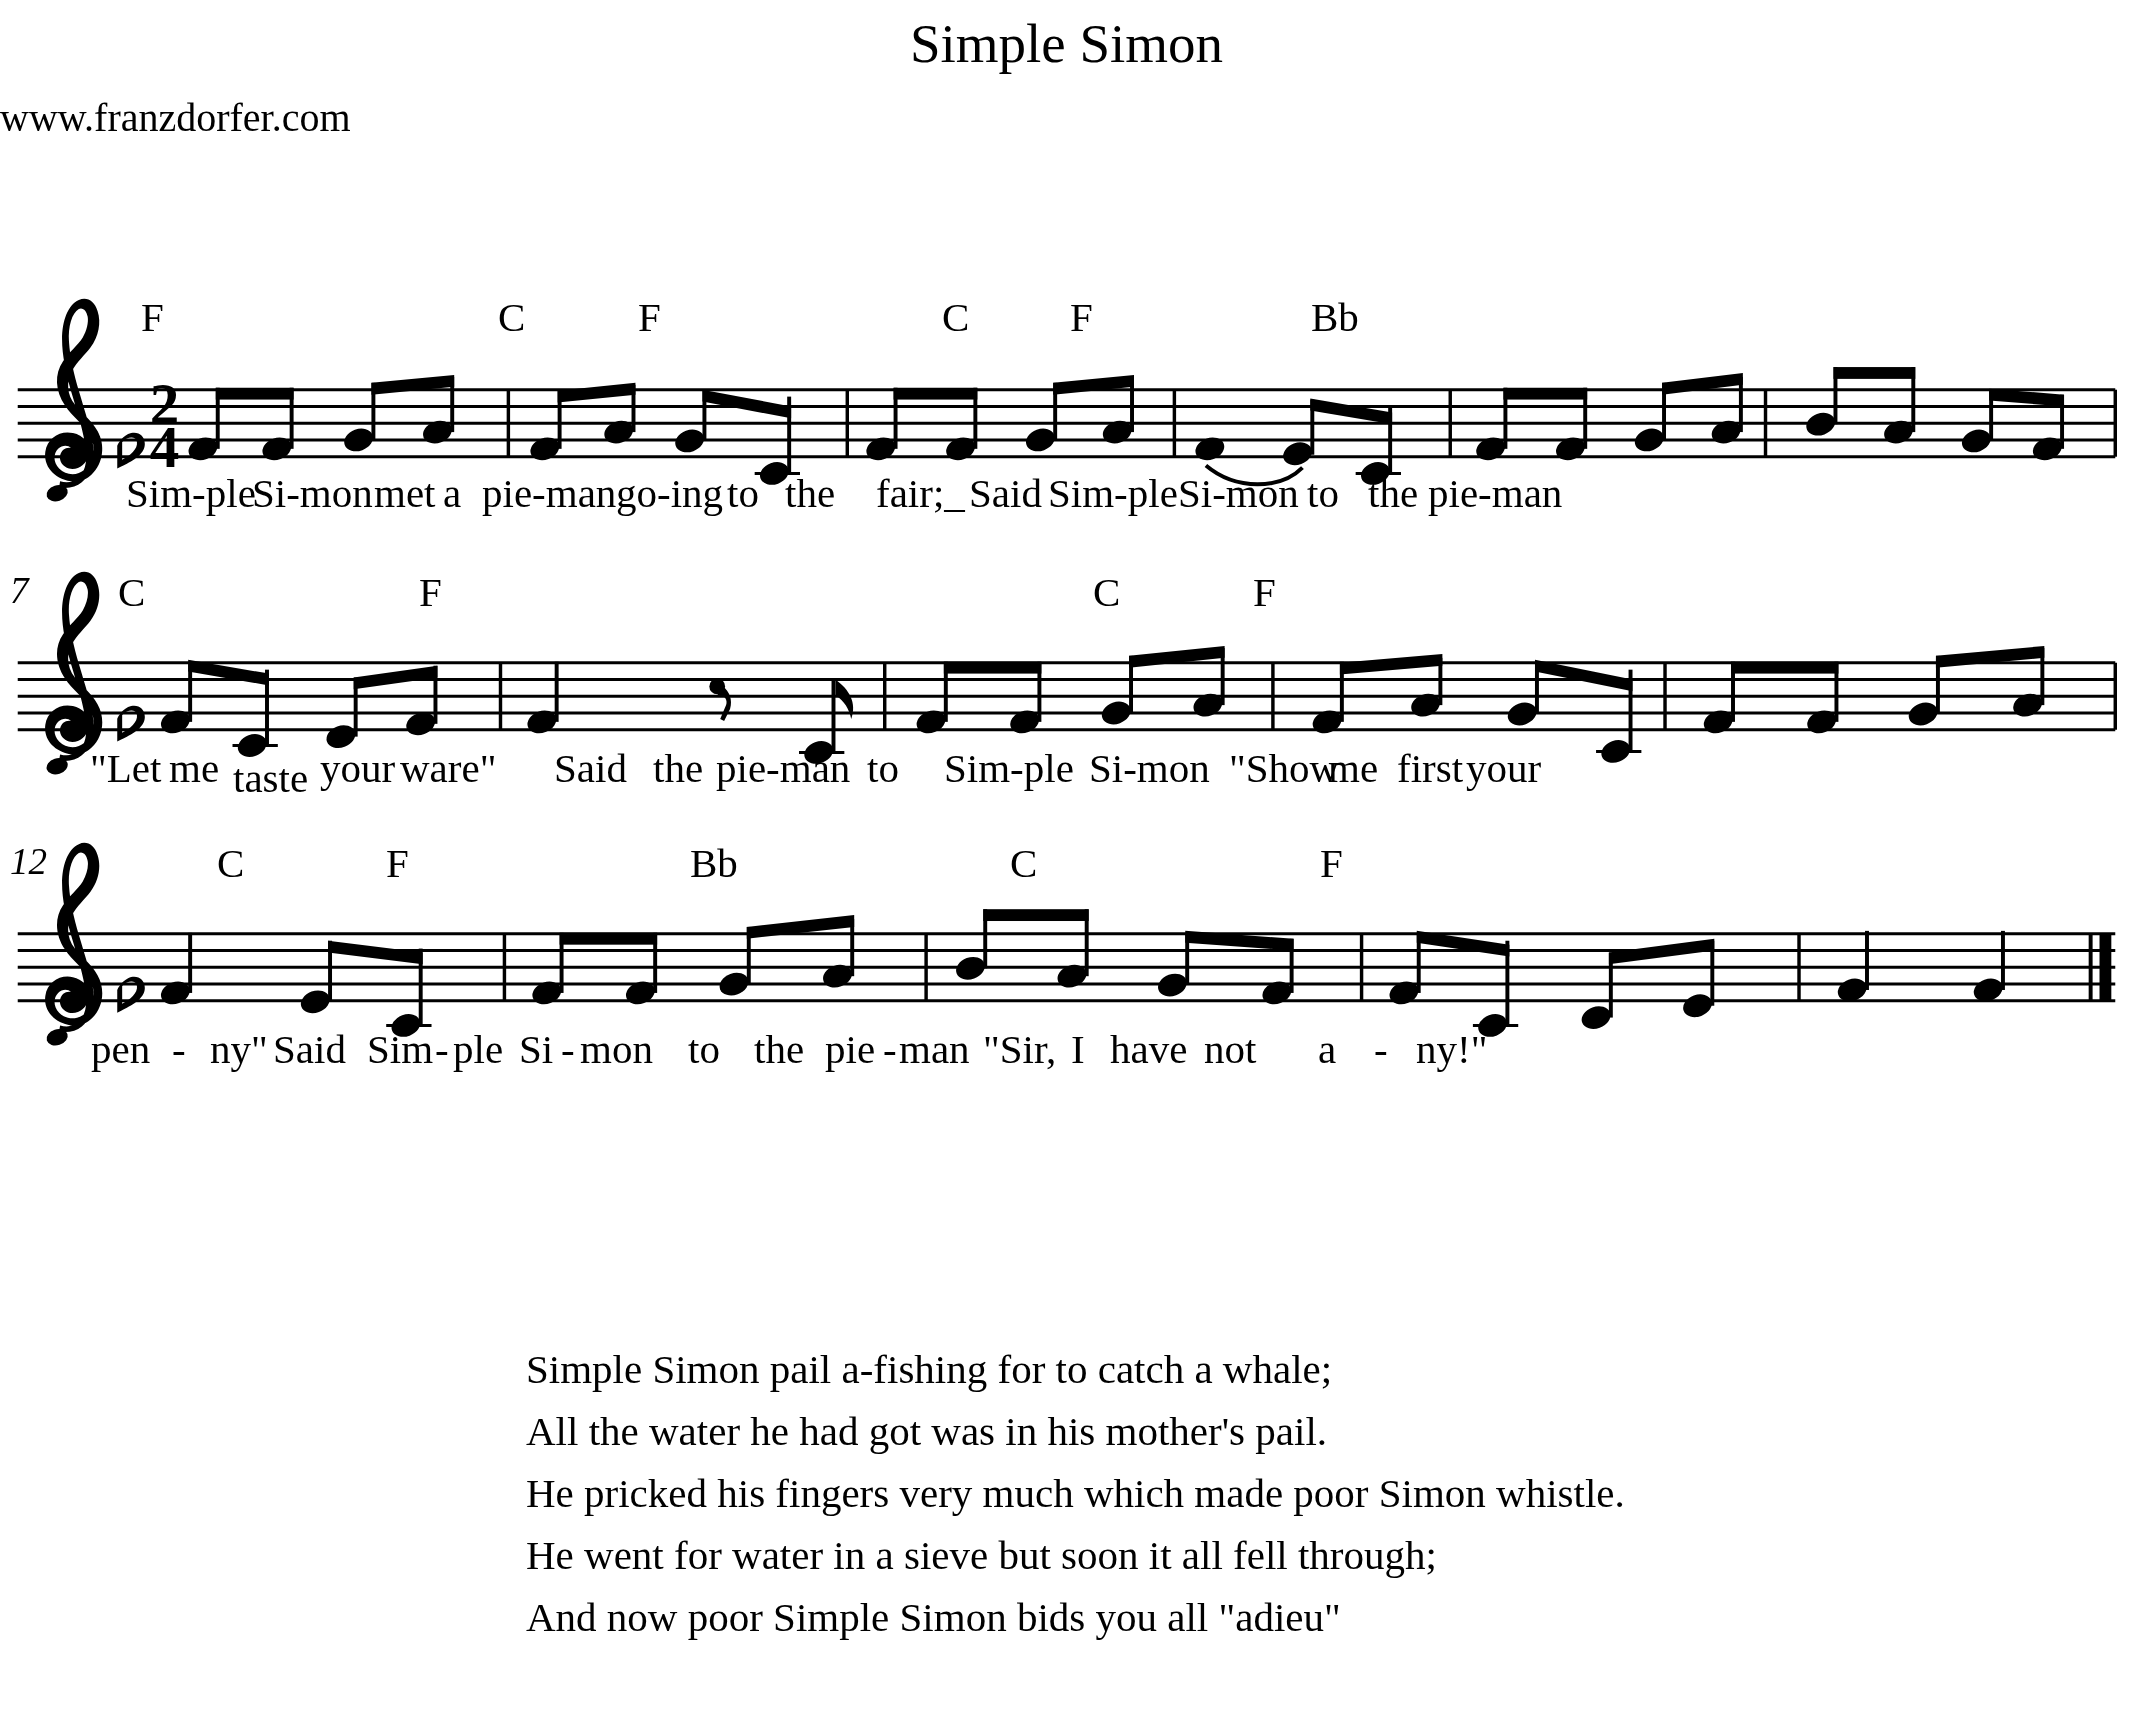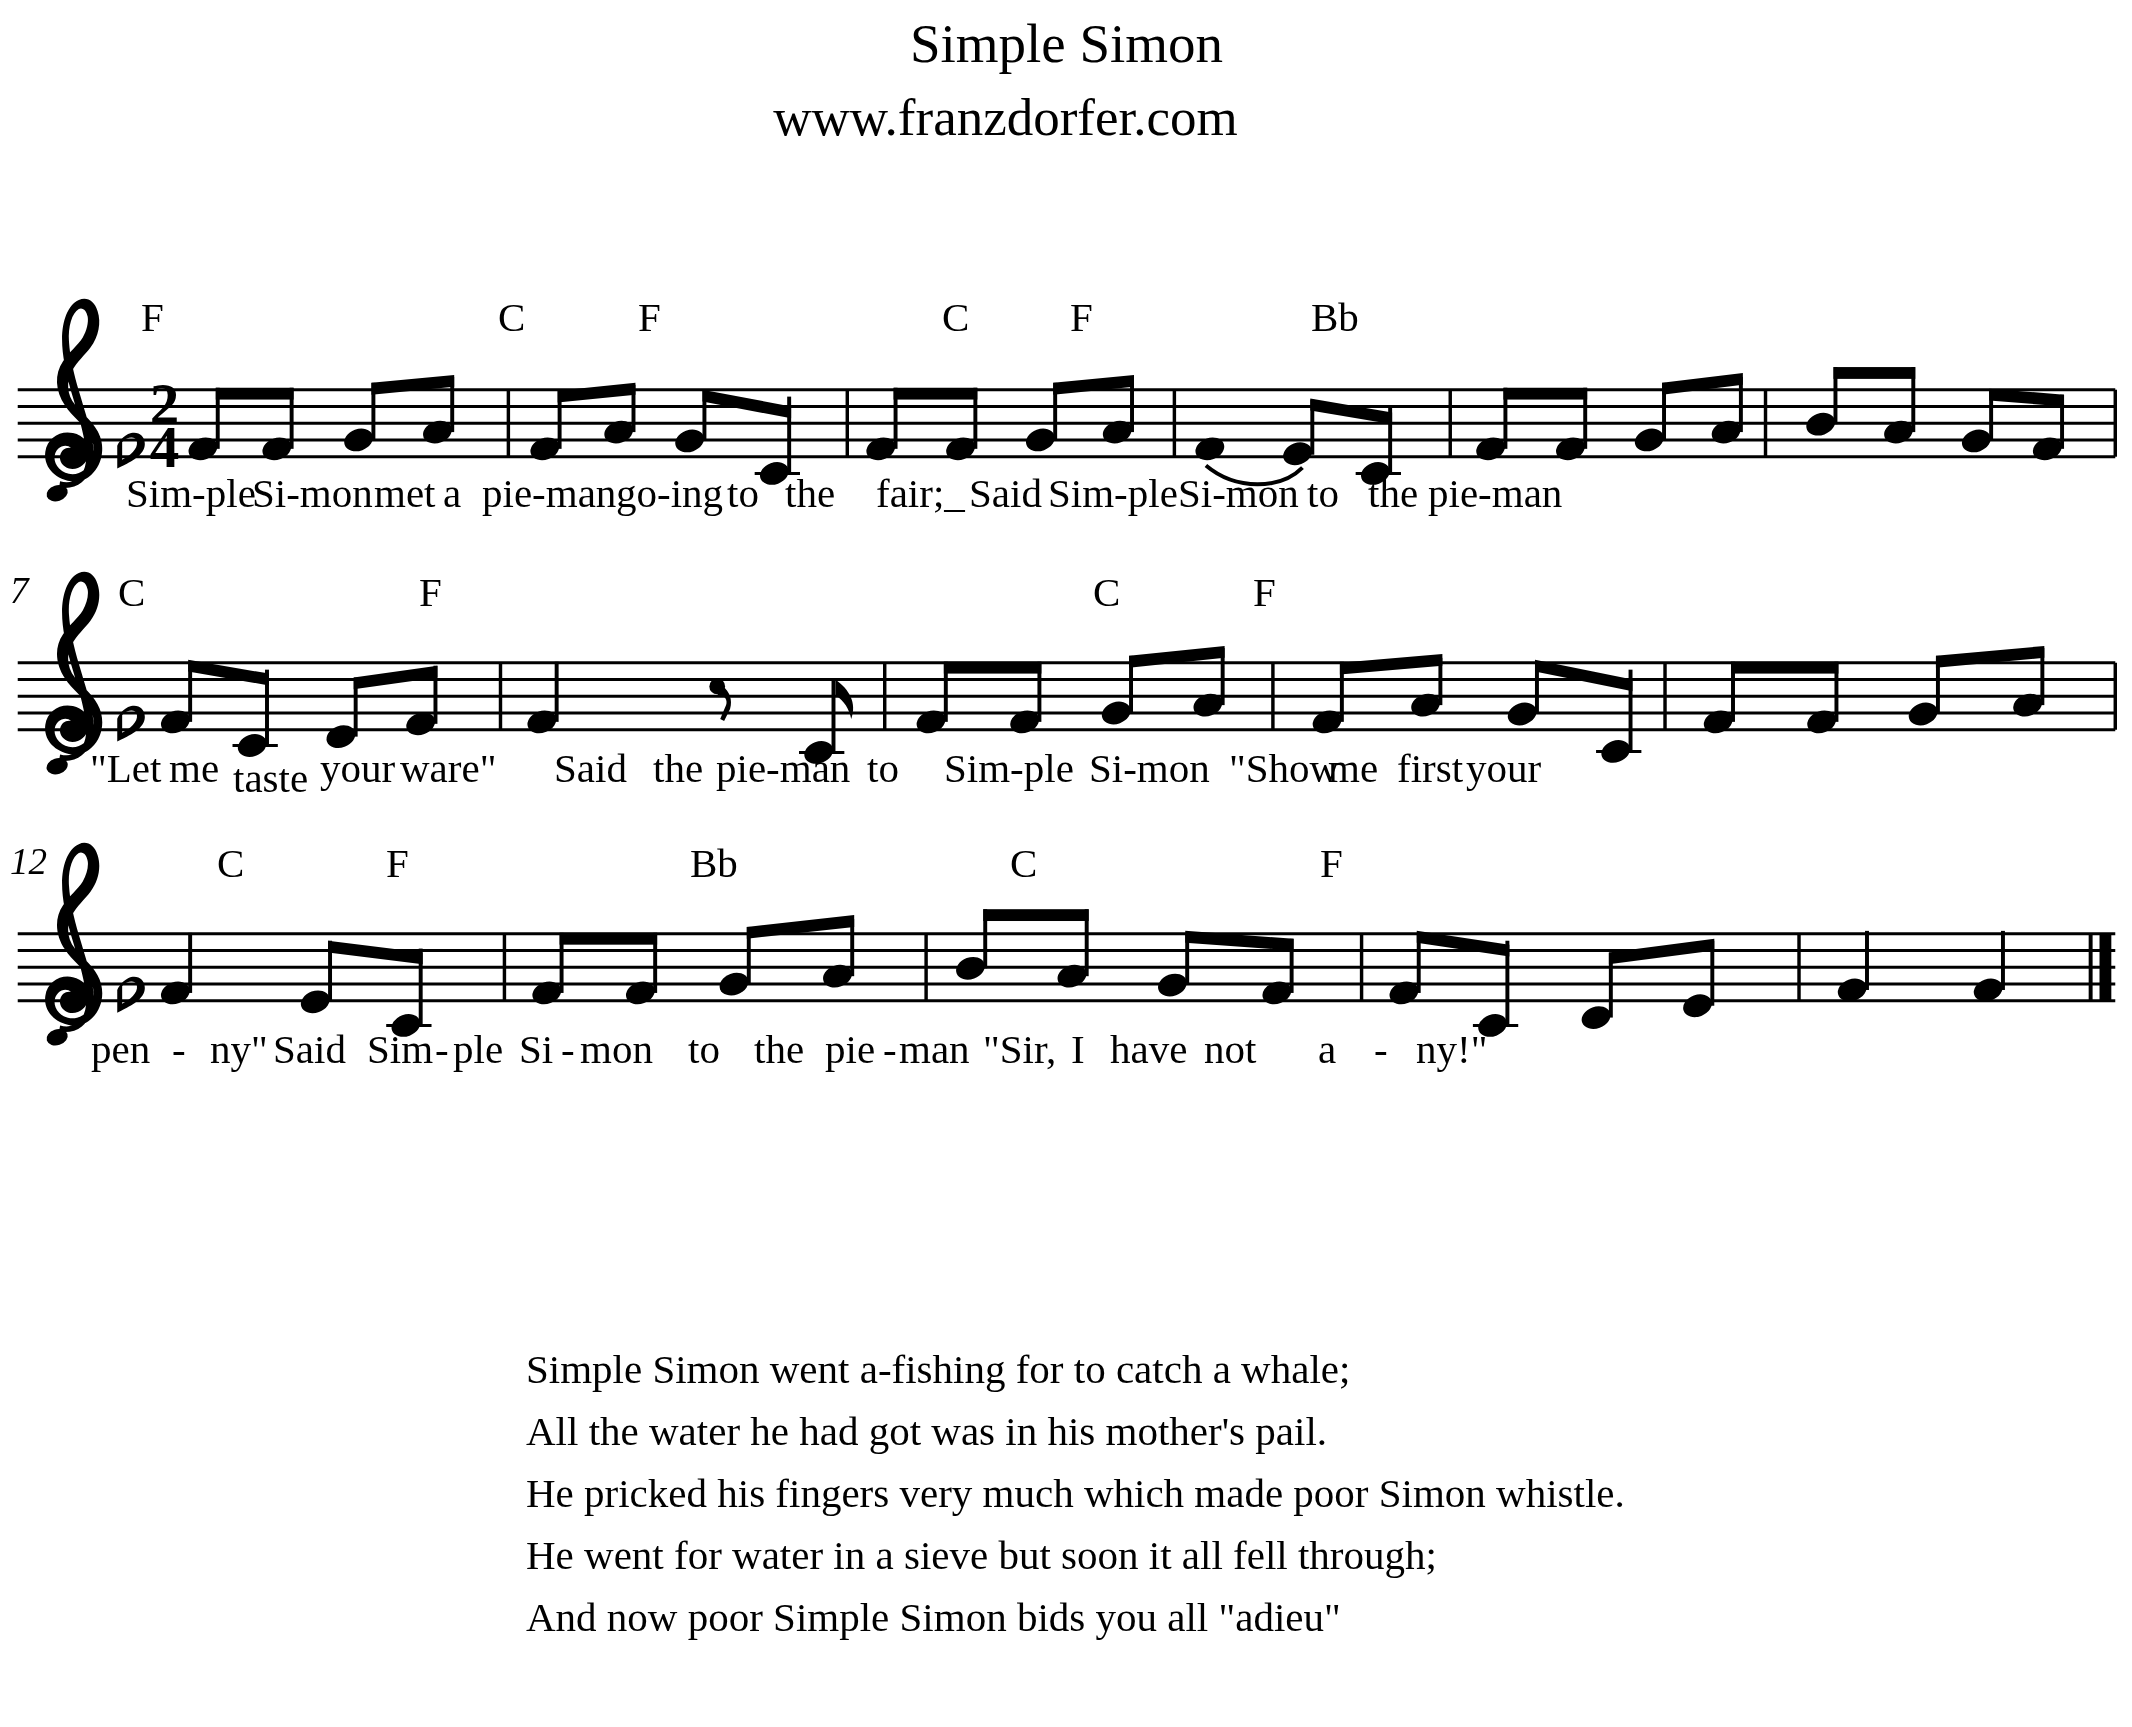--- a/index.html
+++ b/index.html
@@ -31,22 +31,21 @@
     line-height: 83px;
     font-family: "Liberation Serif", "DejaVu Serif", serif;
     letter-spacing: 0px;
     white-space: nowrap;
   }
   .subtitle {
     position: absolute;
     top: 91px;
     left: 0;
     width: 2011px;
-    text-align: center;
-    font-size: 53px;
+    font-size: 40px;
     line-height: 53px;
     font-family: "Liberation Serif", "DejaVu Serif", serif;
     white-space: nowrap;
   }
   
   .system {
     position: absolute;
     left: 0;
     width: 2133px;
   }
@@ -519,21 +518,21 @@
         <div class="syl" style="left: 1071px; top: 0px;">I</div>
         <div class="syl" style="left: 1110px; top: 0px;">have</div>
         <div class="syl" style="left: 1204px; top: 0px; text-align: right;">not</div>
         <div class="syl" style="left: 1318px; top: 0px;">a</div>
         <div class="syl" style="left: 1374px; top: 0px;">-</div>
         <div class="syl" style="left: 1416px; top: 0px;">ny!"</div>
       </div>
   </div>
 
   <div class="verses">
-      <div class="verse-line">Simple Simon went a-fishing for to catch a whale;</div>
+      <div class="verse-line">Simple Simon pail a-fishing for to catch a whale;</div>
       <div class="verse-line">All the water he had got was in his mother's pail.</div>
       <div class="verse-line">He pricked his fingers very much which made poor Simon whistle.</div>
       <div class="verse-line">He went for water in a sieve but soon it all fell through;</div>
       <div class="verse-line">And now poor Simple Simon bids you all "adieu"</div>
     </div>
 
 </div>
 
 
 </body></html>

